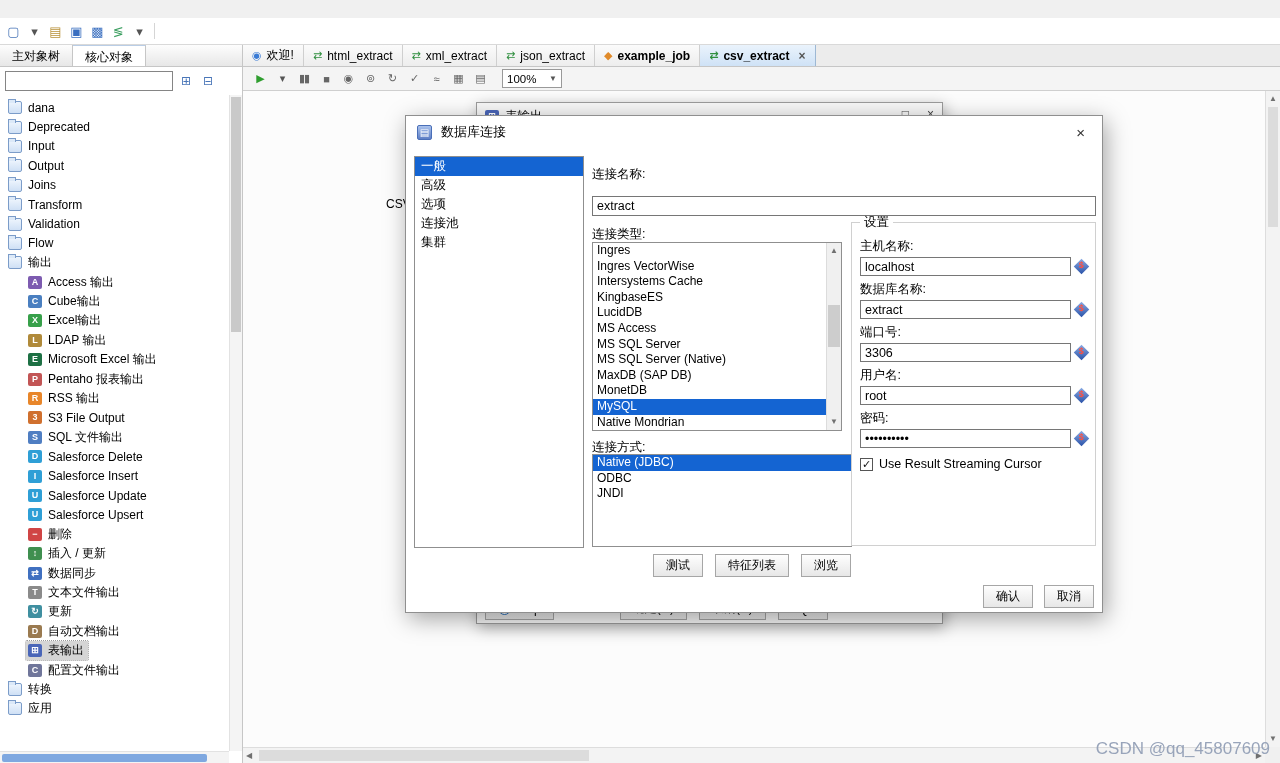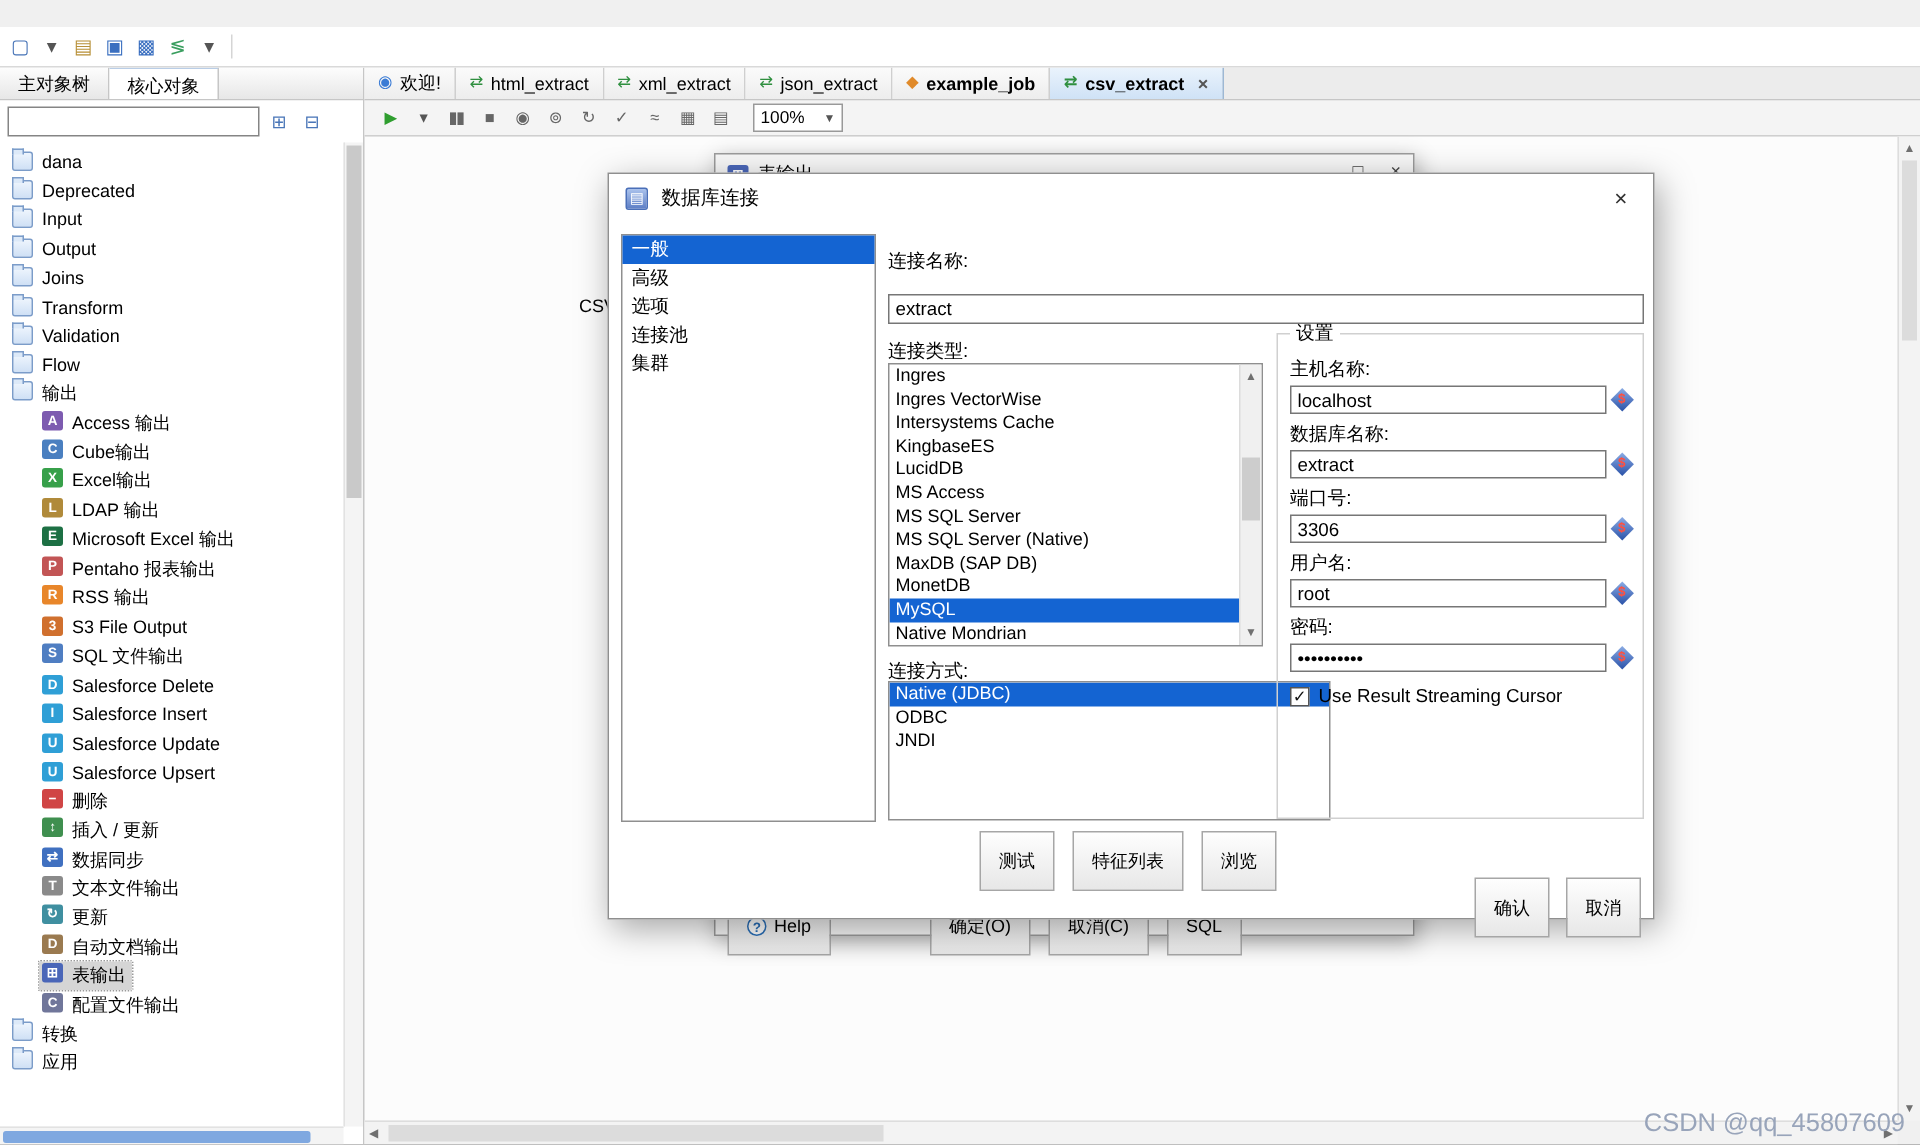--- a/index.html
+++ b/index.html
@@ -17,21 +17,21 @@
   
   .left{position:absolute;left:0;top:45px;width:243px;bottom:0;background:#fff;border-right:1px solid #c6c6c6;z-index:1}
   .ptabs{position:absolute;left:0;top:0;right:0;height:22px;background:linear-gradient(#fdfdfd,#e7e7e7);border-bottom:1px solid #c6c6c6;display:flex}
   .ptab{padding:3px 12px 0 12px;border-right:1px solid #c6c6c6;font-size:12px;white-space:nowrap}
   .ptab.active{background:#fff;font-weight:normal;border-top:1px solid #b9cde6}
   .searchrow{position:absolute;left:0;top:22px;right:0;height:28px;background:#fff;display:flex;align-items:center;gap:4px;padding:0 5px}
   .searchbox{width:168px;height:20px;border:1px solid #858585;background:#fff;padding:0 4px;font-size:12px;font-family:inherit}
   .sric{width:18px;height:18px;display:inline-flex;align-items:center;justify-content:center;color:#4a76b8;font-size:12px}
   .tree{position:absolute;left:0;top:50px;right:13px;bottom:12px;overflow:hidden;background:#fff;padding-top:3px}
   .trow{height:19.4px;display:flex;align-items:center;white-space:nowrap}
-  .tin{display:inline-flex;gap:6px;padding:1px 4px 1px 2px;border-radius:1px}
+  .tin{display:inline-flex;align-items:center;gap:6px;padding:1px 4px 1px 2px;border-radius:1px}
   .trow.selected .tin{background:#d5d5d5;outline:1px dotted #9a9a9a}
   .ti{min-width:14px;height:13px;border-radius:2px;font:bold 9px/13px "Liberation Sans",sans-serif;color:#fff;text-align:center;padding:0 1px;position:relative;flex:0 0 auto}
   .i-folder,.i-folder-open{background:linear-gradient(#eef5fd,#cfe0f5) !important;border:1px solid #7b9cc9;color:transparent}
   .i-folder::before,.i-folder-open::before{content:"";position:absolute;top:-3px;left:-1px;width:6px;height:3px;background:#dce9f8;border:1px solid #7b9cc9;border-bottom:none}
   .tree-vscroll{position:absolute;right:0;top:50px;bottom:12px;width:13px;background:#f4f4f4;border-left:1px solid #e2e2e2}
   .tvthumb{position:absolute;left:1px;right:1px;top:2px;height:235px;background:#c9c9c9}
   .tree-hscroll{position:absolute;left:0;right:13px;bottom:0;height:12px;background:#f4f4f4;border-top:1px solid #e2e2e2}
   .ththumb{position:absolute;left:2px;top:2px;height:8px;width:205px;background:#7fa8e0;border-radius:2px}
 
   
@@ -51,21 +51,21 @@
   .sbar-ar{position:absolute;color:#707070;font-size:8px;line-height:14px;text-align:center}
   .vthumb{position:absolute;left:2px;right:2px;top:16px;height:120px;background:#dcdcdc}
   .hthumb{position:absolute;top:2px;bottom:2px;left:16px;width:330px;background:#dcdcdc}
 
   
   .bg-dialog{position:absolute;left:476px;top:102px;width:467px;height:522px;background:#f6f6f6;border:1px solid #9a9a9a;box-shadow:2px 4px 14px rgba(0,0,0,.3);z-index:5}
   .bgd-title{height:26px;display:flex;align-items:center;gap:6px;padding:0 8px;font-size:12.5px}
   .bgd-controls{position:absolute;right:8px;top:4px;display:flex;gap:18px;color:#444;font-size:12px}
   .bgd-buttons{position:absolute;left:8px;top:494px;display:flex;gap:12px}
   .bgd-buttons .dbtn:first-child{margin-right:54px}
-  .dbtn{height:40px;border:1px solid #a6a6a6;background:linear-gradient(#fefefe,#e7e7e7);font-size:12px;padding:0 12px;display:inline-flex;align-items:center;gap:5px;font-family:inherit}
+  .dbtn{height:23px;border:1px solid #a6a6a6;background:linear-gradient(#fefefe,#e7e7e7);font-size:12px;padding:0 12px;display:inline-flex;align-items:center;gap:5px;font-family:inherit}
   .i-help{width:13px;height:13px;border-radius:50%;border:1px solid #2a6fb8;color:#2a6fb8;font:bold 9px/12px "Liberation Sans",sans-serif;text-align:center;background:#fff}
 
   .dialog{position:absolute;left:405px;top:115px;width:698px;height:498px;background:#fff;border:1px solid #8f8f8f;box-shadow:3px 6px 22px rgba(0,0,0,.35);z-index:10}
   .d-title{height:32px;display:flex;align-items:center;gap:9px;padding:0 11px;font-size:13px}
   .db-icon{width:15px;height:15px;border:1px solid #4a6fb8;background:linear-gradient(#aac2ec,#5e7fc6);color:#fff;font-size:10px;line-height:14px;text-align:center;border-radius:2px}
   .d-close{position:absolute;right:13px;top:7px;font-size:15px;color:#333;line-height:1;padding:2px 4px}
   .cat-list{position:absolute;left:8px;top:40px;width:170px;height:392px;border:1px solid #8f8f8f;background:#fff}
   .cat{height:19px;line-height:19px;padding:0 6px;font-size:12.5px}
   .cat.selected{background:#1464d2;color:#fff}
   .dlabel{position:absolute;font-size:12.5px}
@@ -540,21 +540,21 @@
         <div class="lrow">Native Mondrian</div>
 
       <div class="inner-scroll">
         <span class="sbar-ar" style="top:1px;left:0;width:100%">▲</span>
         <div class="is-thumb"></div>
         <span class="sbar-ar" style="bottom:1px;left:0;width:100%">▼</span>
       </div>
     </div>
 
     <span class="dlabel" style="left:186px;top:323px">连接方式:</span>
-    <div class="lbox" style="left:186px;top:338px;width:295px;height:93px">
+    <div class="lbox" style="left:186px;top:338px;width:260px;height:93px">
 
         <div class="lrow selected">Native (JDBC)</div>
 
         <div class="lrow">ODBC</div>
 
         <div class="lrow">JNDI</div>
 
     </div>
 
     <fieldset class="settings">

